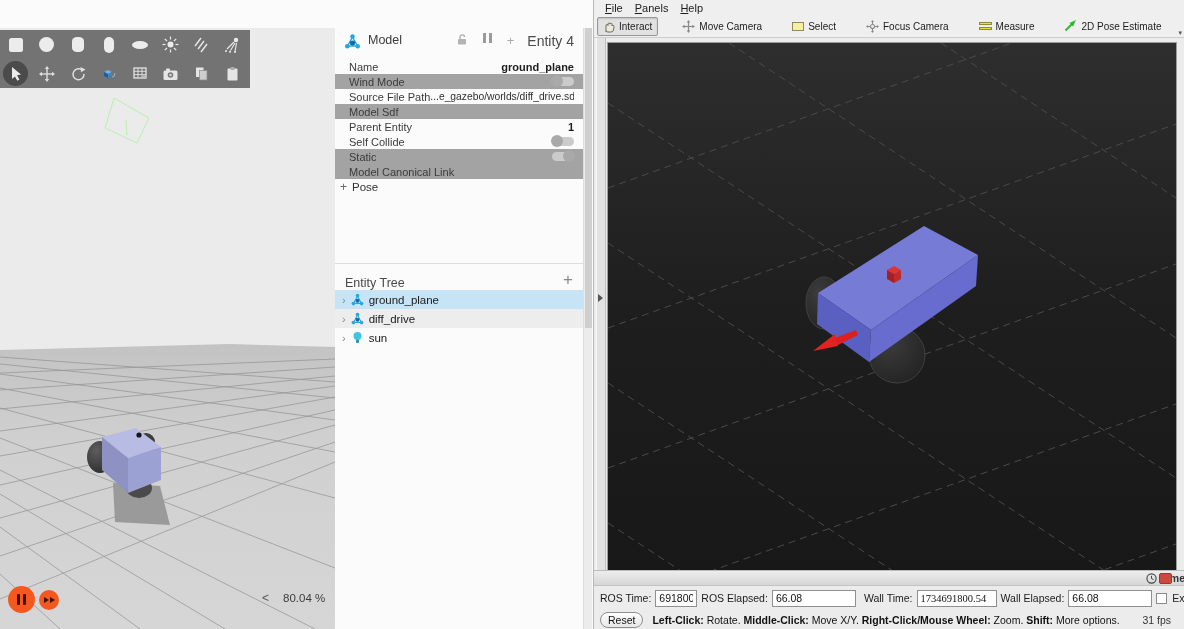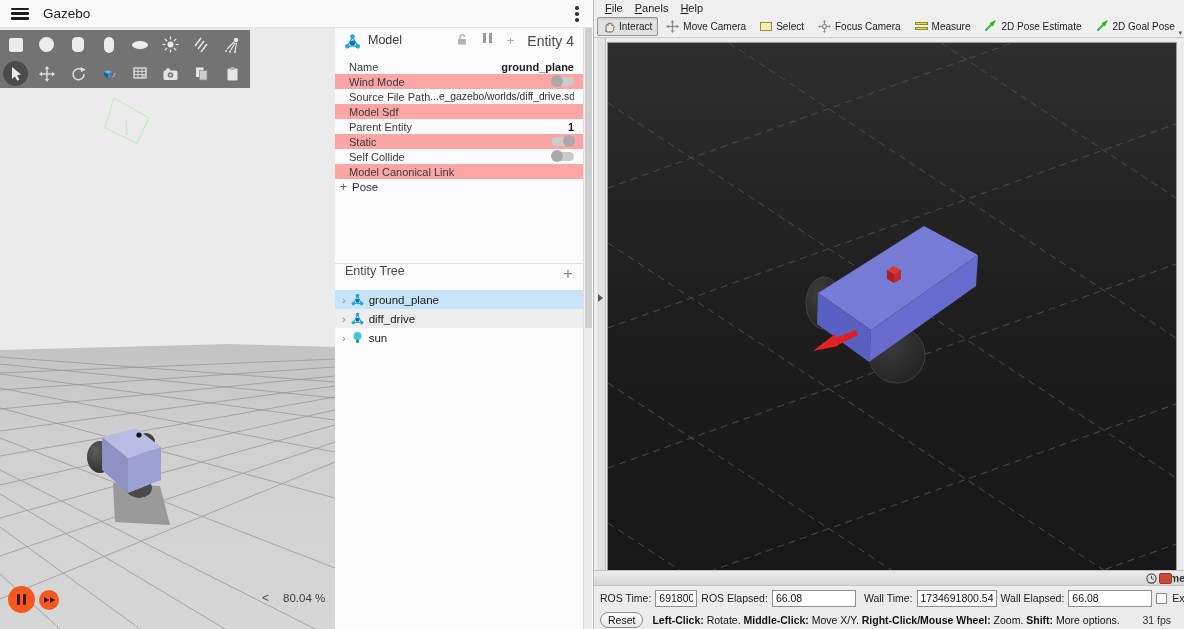--- a/index.html
+++ b/index.html
@@ -54,48 +54,48 @@
   #model-header { height:26px; display:flex; align-items:flex-start; padding:0 9px; }
   #model-header .ttl { margin-left:7px; font-size:12.5px; color:#3a3a3a; flex:0 0 auto; }
   #model-header .sp { flex:1; }
   .mh-ic { margin-left:15px; display:flex; align-items:center; }
   .pausebars { display:flex; gap:3px; }
   .pausebars i { width:3px; height:10px; background:#9a9a9a; }
   .mh-plus { color:#aaa; font-size:13px; margin-left:15px; }
   #model-header .entity { margin-left:13px; font-size:14px; color:#4a4a4a; }
 
   .prow { height:15px; display:flex; align-items:center; padding:0 9px 0 14px; font-size:11px; color:#3b3b3b; }
-  .prow.alt { background:#fca5a5;gap:19px; }
+  .prow.alt { background:#a3a3a3;gap:19px; }
   .prow .val { flex:1; text-align:right; white-space:nowrap; overflow:hidden; }
   .prow .val.b { font-weight:bold; color:#1e1e1e; }
   .prow .val.path { font-size:10.3px; color:#2e2e2e; }
   .toggle { margin-left:auto; position:relative; width:22px; height:9px; background:#cbcbcb; border-radius:5px; }
   .toggle .knob { position:absolute; top:-2px; width:12px; height:12px; border-radius:50%; background:#a9a9a9; }
   .toggle.off .knob { left:-1px; }
   .toggle.on .knob { right:-1px; }
   .pose-row { height:16px; display:flex; align-items:center; padding-left:5px; font-size:11.5px; color:#333; }
   .pose-row .plus { color:#666; font-size:12px; margin-right:5px; }
 
   #etree { margin-top:68px; border-top:1px solid #ddd; }
-  #etree-header { height:26px; display:flex; align-items:flex-start; padding:0 10px; }
+  #etree-header { height:26px; display:flex; align-items:flex-end; padding:0 10px; }
   #etree-header .ttl { font-size:12.5px; color:#4a4a4a; }
   #etree-header .add { margin-left:auto; font-size:17px; color:#8a8a8a; font-weight:300; }
   .tree-item { height:19px; display:flex; align-items:center; padding-left:7px; font-size:11.5px; color:#1a1a1a; font-weight:500; }
   .tree-item .chev { color:#8a8a8a; font-size:11px; margin-right:5px; font-weight:400; }
   .tree-item .lbl { margin-left:5px; }
   .tree-item.sel { background:#c6e4f6; }
   .tree-item.alt { background:#ededed; }
 
   
   #rviz-window { position:absolute; left:593px; top:0; width:591px; height:629px; background:#ececec; border-left:1px solid #b9b9b9; }
   #rv-menubar { height:15px; display:flex; align-items:center; padding-left:5px; background:#efefef; }
   .menu-item { display:inline-block; font-size:11px; color:#1c1c1c; padding:0 6px; }
   .menu-item::first-letter { text-decoration:underline; }
   #rv-toolbar { height:23px; display:flex; align-items:center; background:#efefef; border-bottom:1px solid #cdcdcd; padding:0 3px; }
-  .rv-btn { display:flex; align-items:center; gap:4px; font-size:10px; color:#1c1c1c; padding:2px 5px; margin-right:2px;
+  .rv-btn { display:flex; align-items:center; gap:4px; font-size:10px; color:#1c1c1c; padding:2px 5px; margin-right:18px;
      border:1px solid transparent; white-space:nowrap; }
   .rv-btn.active { background:#e2e2e2; border:1px solid #979797; border-radius:2px; box-shadow:inset 0 1px 2px rgba(0,0,0,0.15); }
   #rv-caret { position:absolute; right:2px; top:29px; font-size:7px; color:#555; }
   .sel-box { width:12px; height:9px; background:#f6f0a6; border:1px solid #8f8a56; }
   .measure-ic { display:flex; flex-direction:column; gap:2px; }
   .measure-ic i { width:13px; height:3px; background:#e8e23c; border:0.5px solid #8f8a2f; }
 
   #rv-main { position:absolute; left:0; top:38px; width:591px; height:532px; background:#ececec; }
   #rv-strip { position:absolute; left:2px; top:0; width:10px; height:532px; background:#e2e2e2;
      border-left:1px solid #f7f7f7; border-right:1px solid #bdbdbd; }
@@ -120,33 +120,20 @@
      background:linear-gradient(#fdfdfd,#e7e7e7); color:#111; margin-right:9px; }
   #tp-help b { font-weight:bold; }
   #tp-fps { margin-left:auto; padding-right:8px; color:#333; }
 </style>
 </head>
 <body>
 
 <div id="app">
 
   <div id="gz-window">
-    <div id="gz-titlebar">
-      <span class="hamburger">
-          <i></i>
-          <i></i>
-          <i></i>
-        </span>
-      <span id="gz-title">Gazebo</span>
-      <span class="kebab">
-          <i></i>
-          <i></i>
-          <i></i>
-        </span>
-    </div>
 
     <div id="gz-viewport">
       <svg id="gz-scene" width="335" height="601" viewBox="0 0 335 601">
         <defs>
           <linearGradient id="gnd" x1="0" y1="0" x2="0" y2="1">
             <stop offset="0" stop-color="#c3c3c3"></stop>
               <stop offset="0.35" stop-color="#d0d0d0"></stop>
               <stop offset="1" stop-color="#d6d6d6"></stop>
           </linearGradient>
           <radialGradient id="wheelg" cx="0.35" cy="0.3" r="0.9">
@@ -375,29 +362,29 @@
           <span>Source File Path</span>
           <span class="val path">...e_gazebo/worlds/diff_drive.sdf</span>
         </div>
         <div class="prow alt">
           <span>Model Sdf</span>
         </div>
         <div class="prow">
           <span>Parent Entity</span>
           <span class="val b">1</span>
         </div>
+        <div class="prow">
+          <span>Self Collide</span>
+          <span class="toggle off">
+              <span class="knob"></span>
+            </span>
+        </div>
         <div class="prow alt">
           <span>Static</span>
           <span class="toggle on">
-              <span class="knob"></span>
-            </span>
-        </div>
-        <div class="prow">
-          <span>Self Collide</span>
-          <span class="toggle off">
               <span class="knob"></span>
             </span>
         </div>
         <div class="prow alt">
           <span>Model Canonical Link</span>
         </div>
         <div class="pose-row">
           <span class="plus">+</span>
           <span>Pose</span>
         </div>
@@ -587,21 +574,21 @@
         </svg>
         <span class="ttl">Time</span>
         <span id="tp-close"></span>
       </div>
       <div id="tp-row1">
         <span>ROS Time:</span>
         <input class="w-sm" value="691800.51" style="">
         <span>ROS Elapsed:</span>
         <input class="w-md" value="66.08" style="">
         <span style="margin-left:4px">Wall Time:</span>
-        <input class="w-md" style="width: 80px;" value="1734691800.54">
+        <input class="w-md" style="width: 80px; font-family: Liberation Serif, serif;" value="1734691800.54">
         <span>Wall Elapsed:</span>
         <input class="w-md" value="66.08" style="">
         <span id="tp-exp">
           <span class="cb"></span>
           <span>Experimental</span>
         </span>
       </div>
       <div id="tp-row2">
         <button id="tp-reset">Reset</button>
         <span id="tp-help">

